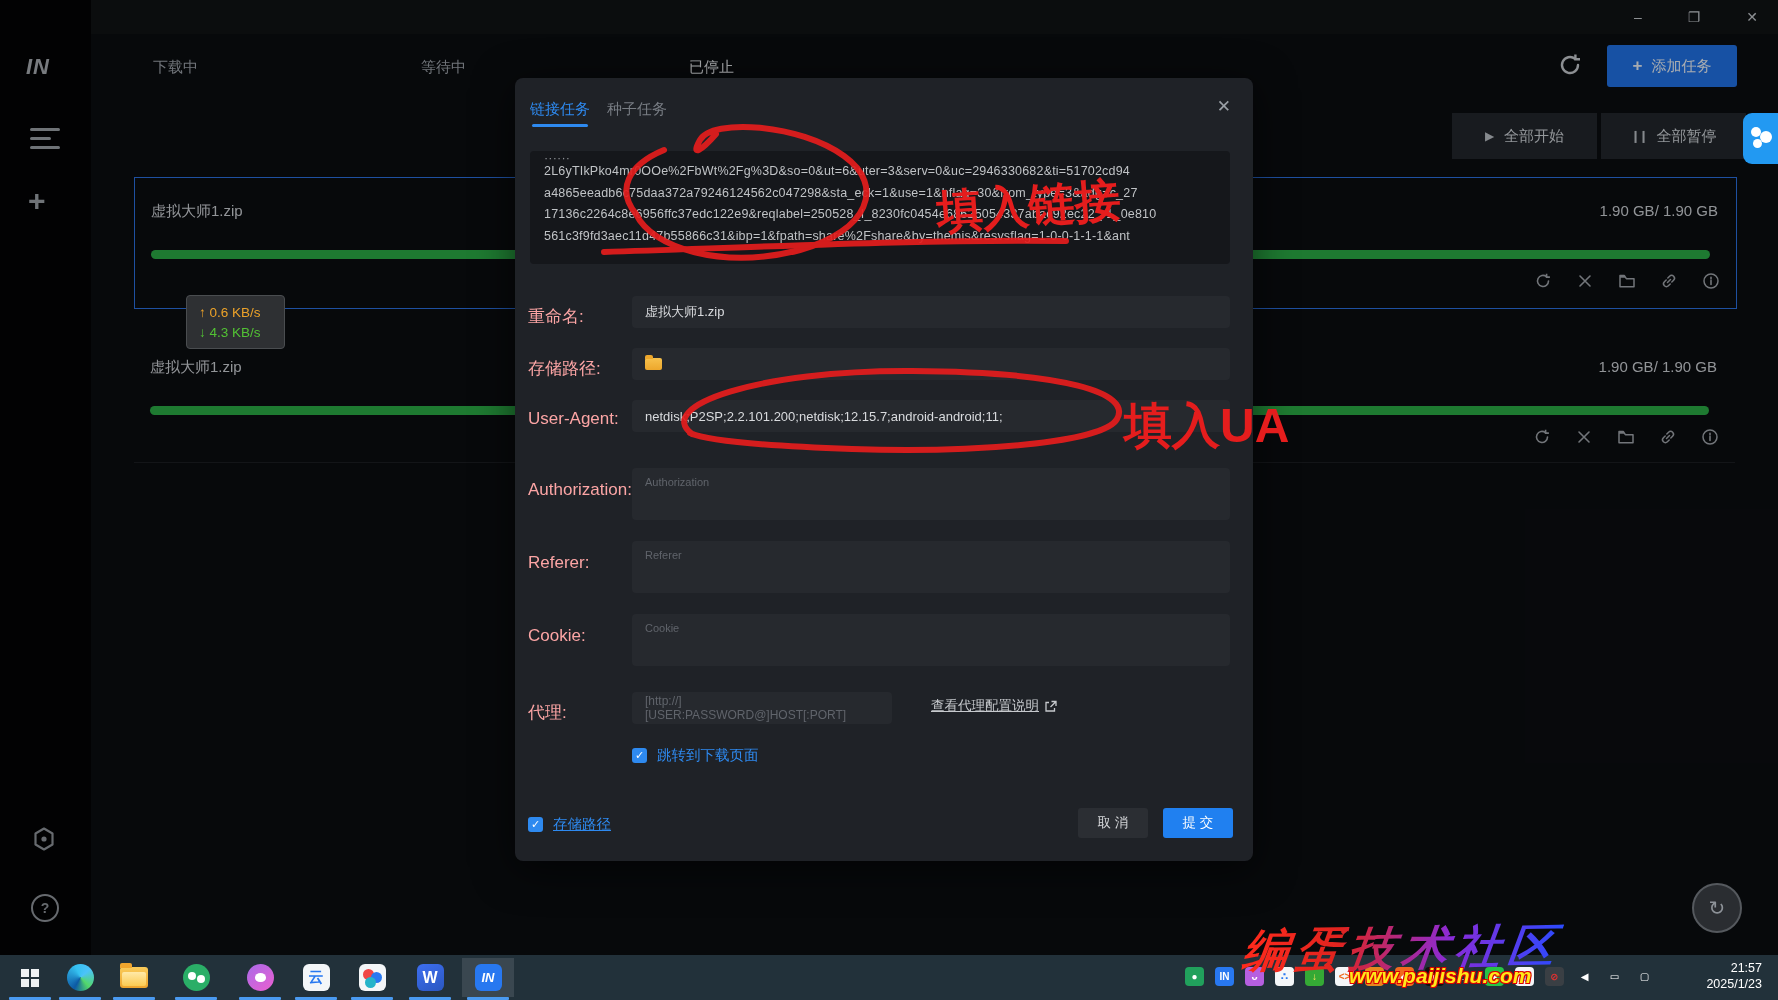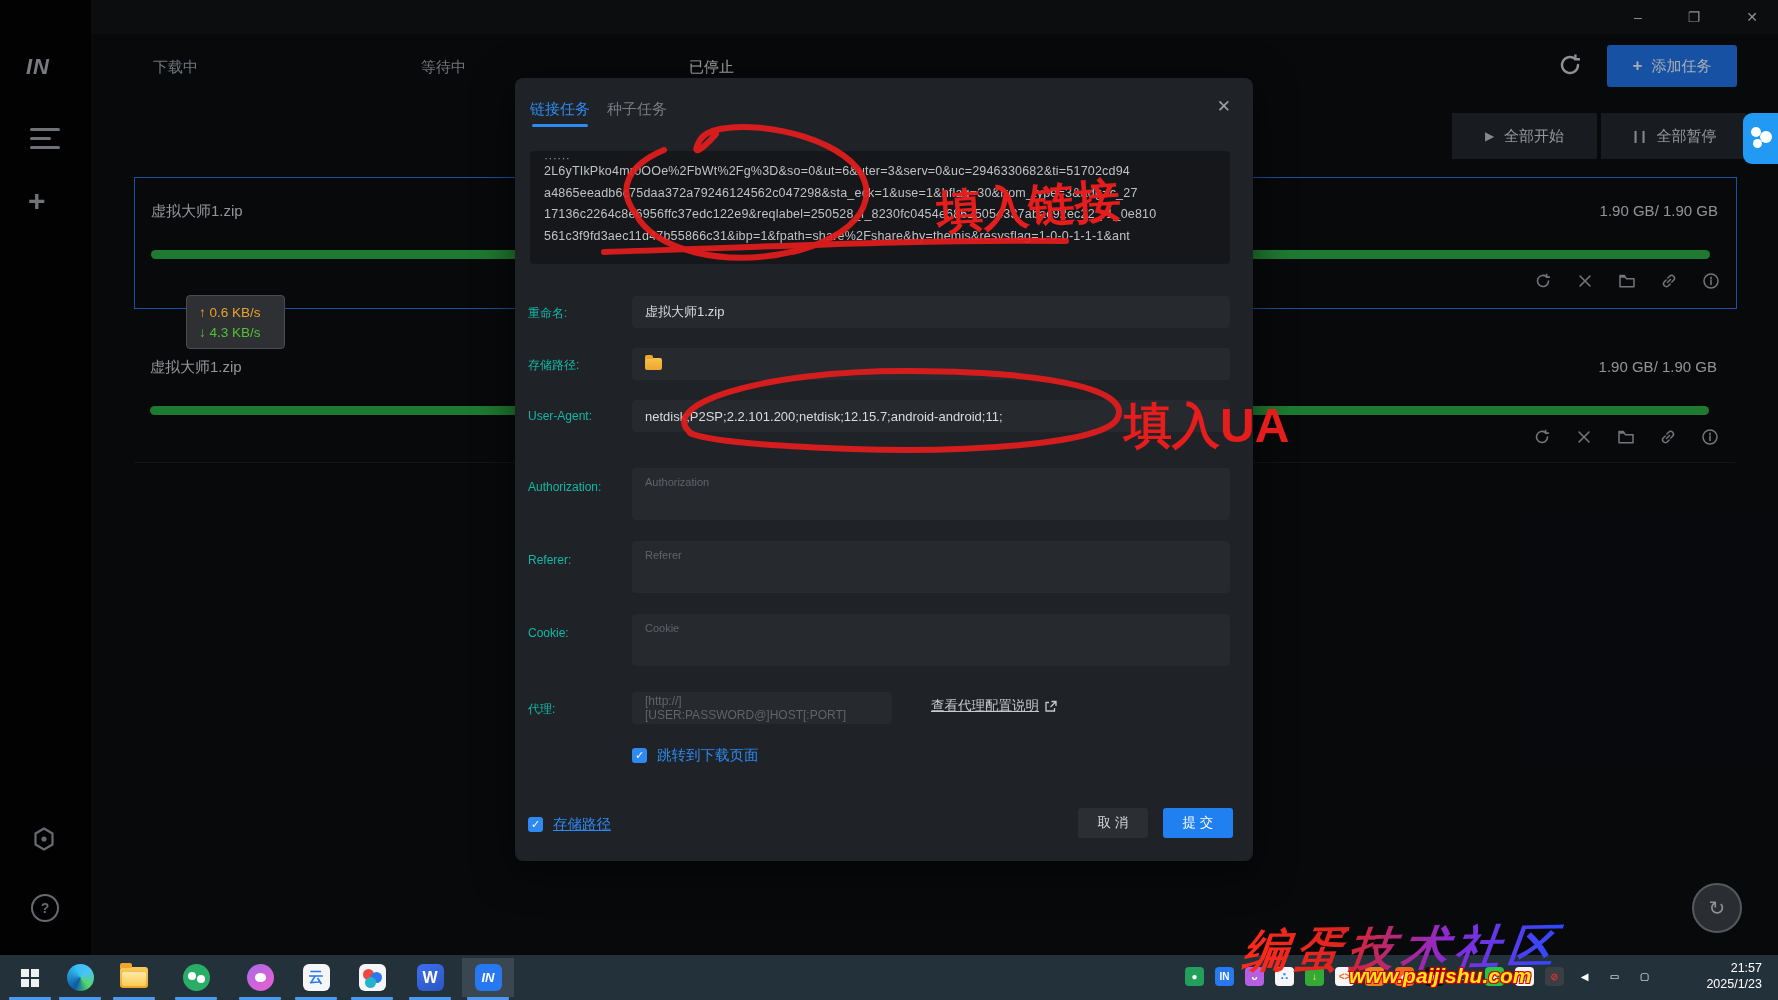--- a/index.html
+++ b/index.html
@@ -59,21 +59,21 @@
           border-radius:8px;z-index:10;box-shadow:0 8px 40px rgba(0,0,0,.6);}
   .dtab{position:absolute;top:22px;font-size:15px;color:#787d84;}
   .dtab.active{color:#2e8af0;}
   .dtab.active::after{content:"";position:absolute;left:2px;right:2px;bottom:-8px;height:3px;background:#2e8af0;border-radius:2px;}
   .dclose{position:absolute;right:22px;top:18px;color:#9aa0a6;font-size:17px;}
   .urlbox{position:absolute;left:15px;top:73px;width:700px;height:113px;background:#15171b;border-radius:4px;
           overflow:hidden;padding:2px 14px;box-sizing:border-box;}
   .urlline{font-size:12.5px;color:#c0c3c6;line-height:21.5px;white-space:nowrap;letter-spacing:.2px;}
   .urlbox .clip{height:8px;overflow:hidden;line-height:10px;color:#8e9196;}
   .drow{position:absolute;left:13px;width:712px;}
-  .dlabel{position:absolute;left:0;top:0;font-size:12px;color:#14b8a6;}
+  .dlabel{position:absolute;left:0;top:0;font-size:17px;color:#fca5a5;}
   .dinput{position:absolute;left:104px;top:-9px;width:598px;height:32px;background:#26292e;border-radius:4px;
           display:flex;align-items:center;padding:0 13px;box-sizing:border-box;font-size:13px;color:#d9dbde;}
   .dtextarea{position:absolute;left:104px;top:-12px;width:598px;height:52px;background:#26292e;border-radius:4px;
           padding:8px 13px;box-sizing:border-box;font-size:11px;color:#60646b;}
   .ph{color:#60646b;}
   .proxy-input{width:260px;font-size:12px;}
   .proxy-link{position:absolute;left:403px;top:-4px;font-size:13.5px;color:#c6c9cd;text-decoration:underline;
               display:flex;gap:5px;align-items:center;}
   .cb{width:15px;height:15px;background:#2e8af0;border-radius:3px;color:#fff;font-size:11px;font-weight:bold;
       display:inline-flex;align-items:center;justify-content:center;flex:none;}

